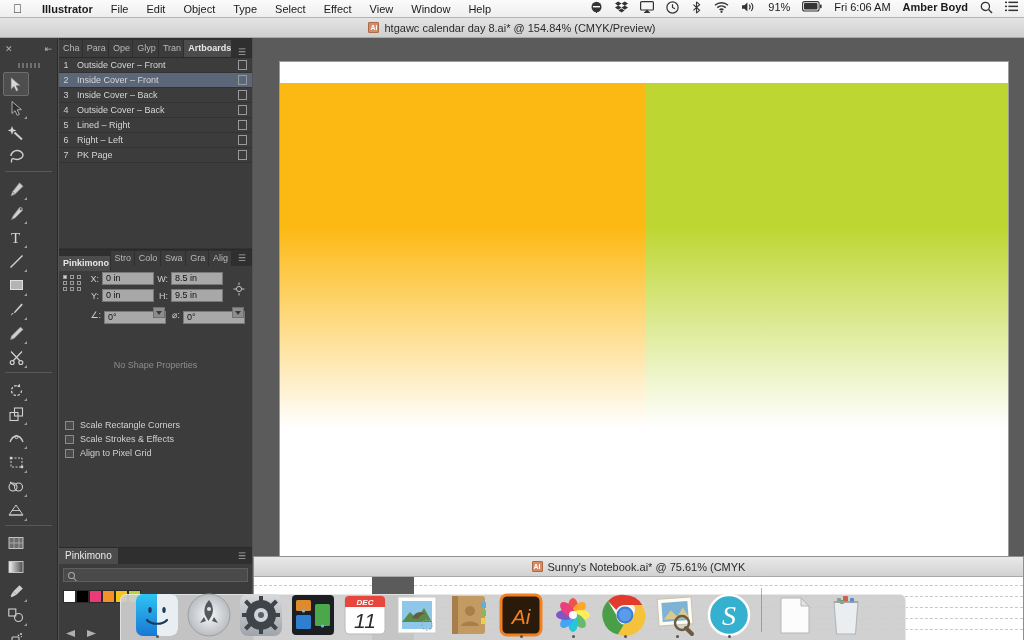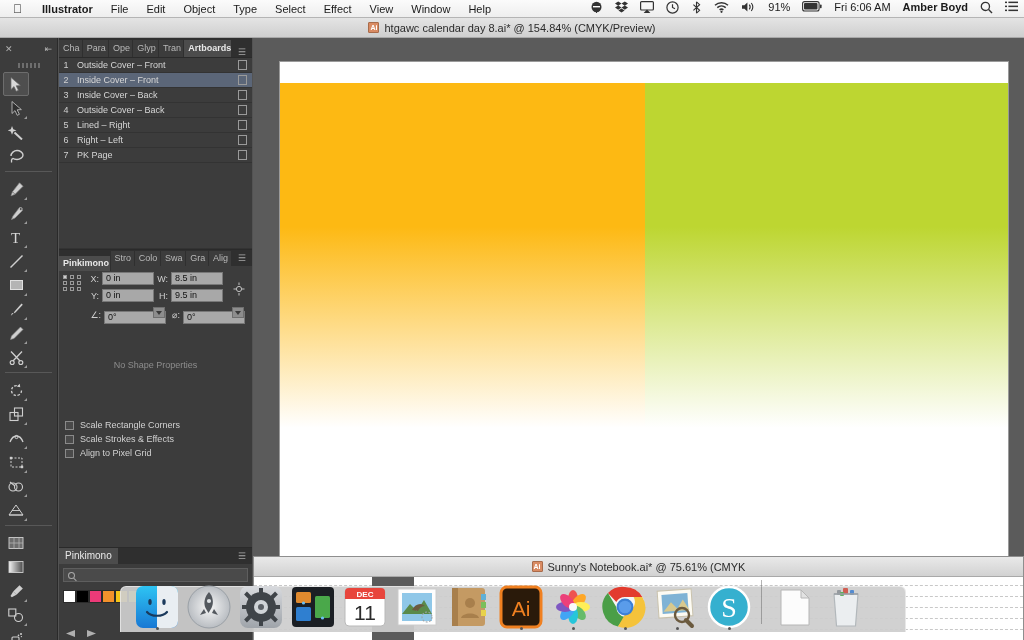--- a/index.html
+++ b/index.html
@@ -229,25 +229,25 @@
     position: absolute; left: 0; right: 0; height: 1px;
     border-top: 1px dashed #c8c8c8;
   }
   .doc2-band {
     position: absolute; left: 118px; top: 0; width: 42px; height: 100%;
     background: #5b5b5b;
   }
 
   
   .dock {
-    position: absolute; left: 120px; bottom: 8px; width: 786px; height: 46px;
+    position: absolute; left: 120px; bottom: 0; width: 786px; height: 46px;
     background: rgba(205,205,205,0.93);
     border: 1px solid rgba(255,255,255,0.5);
     border-bottom: none; border-radius: 6px 6px 0 0;
-    display: flex; align-items: flex-end; padding: 0 10px 2px 10px;
+    display: flex; align-items: flex-end; padding: 0 10px 2px 10px; font-style: italic;
   }
   .dock-item {
     width: 52px; height: 56px; display: flex; align-items: flex-end;
     justify-content: center; position: relative;
   }
   .dock-icon { width: 46px; height: 46px; position: relative; }
   .dot {
     position: absolute; bottom: 0px; left: 50%; margin-left: -1.5px;
     width: 3px; height: 3px; border-radius: 50%; background: #555;
   }

